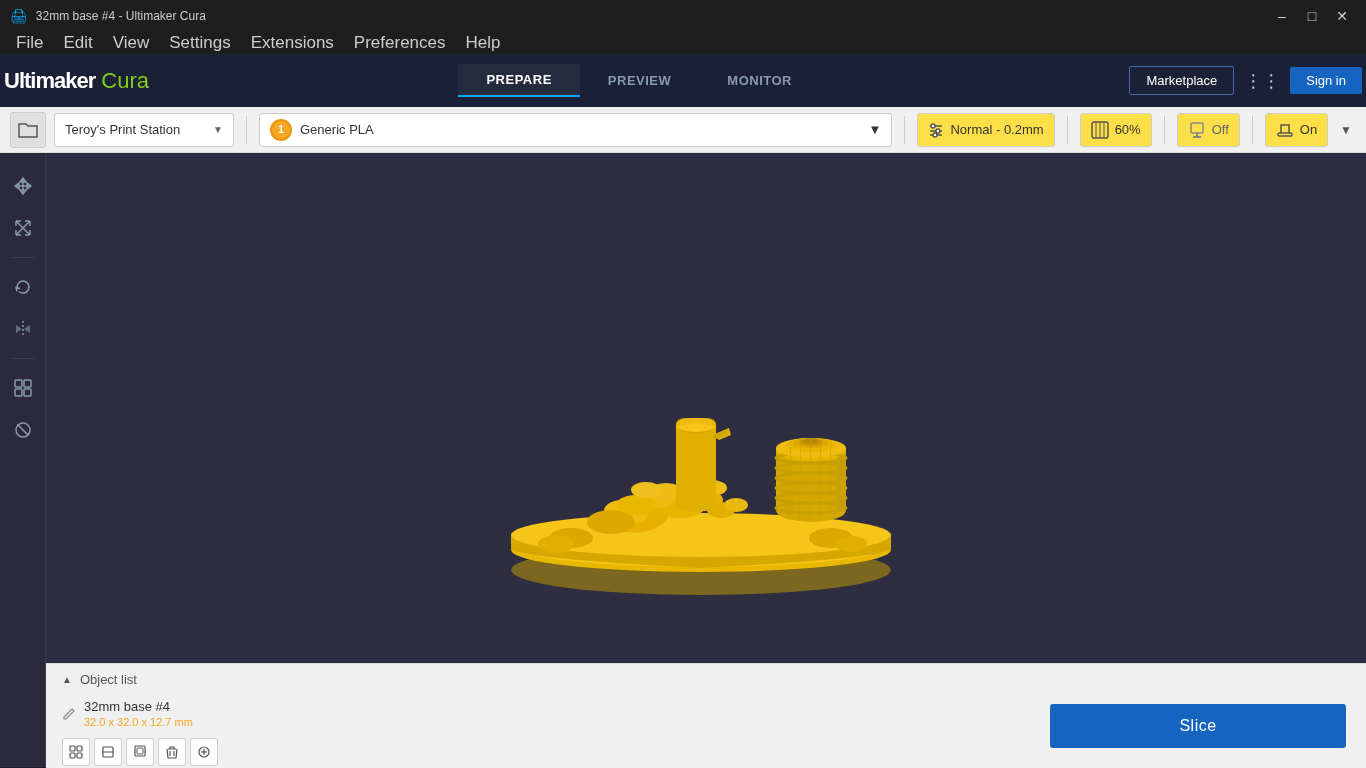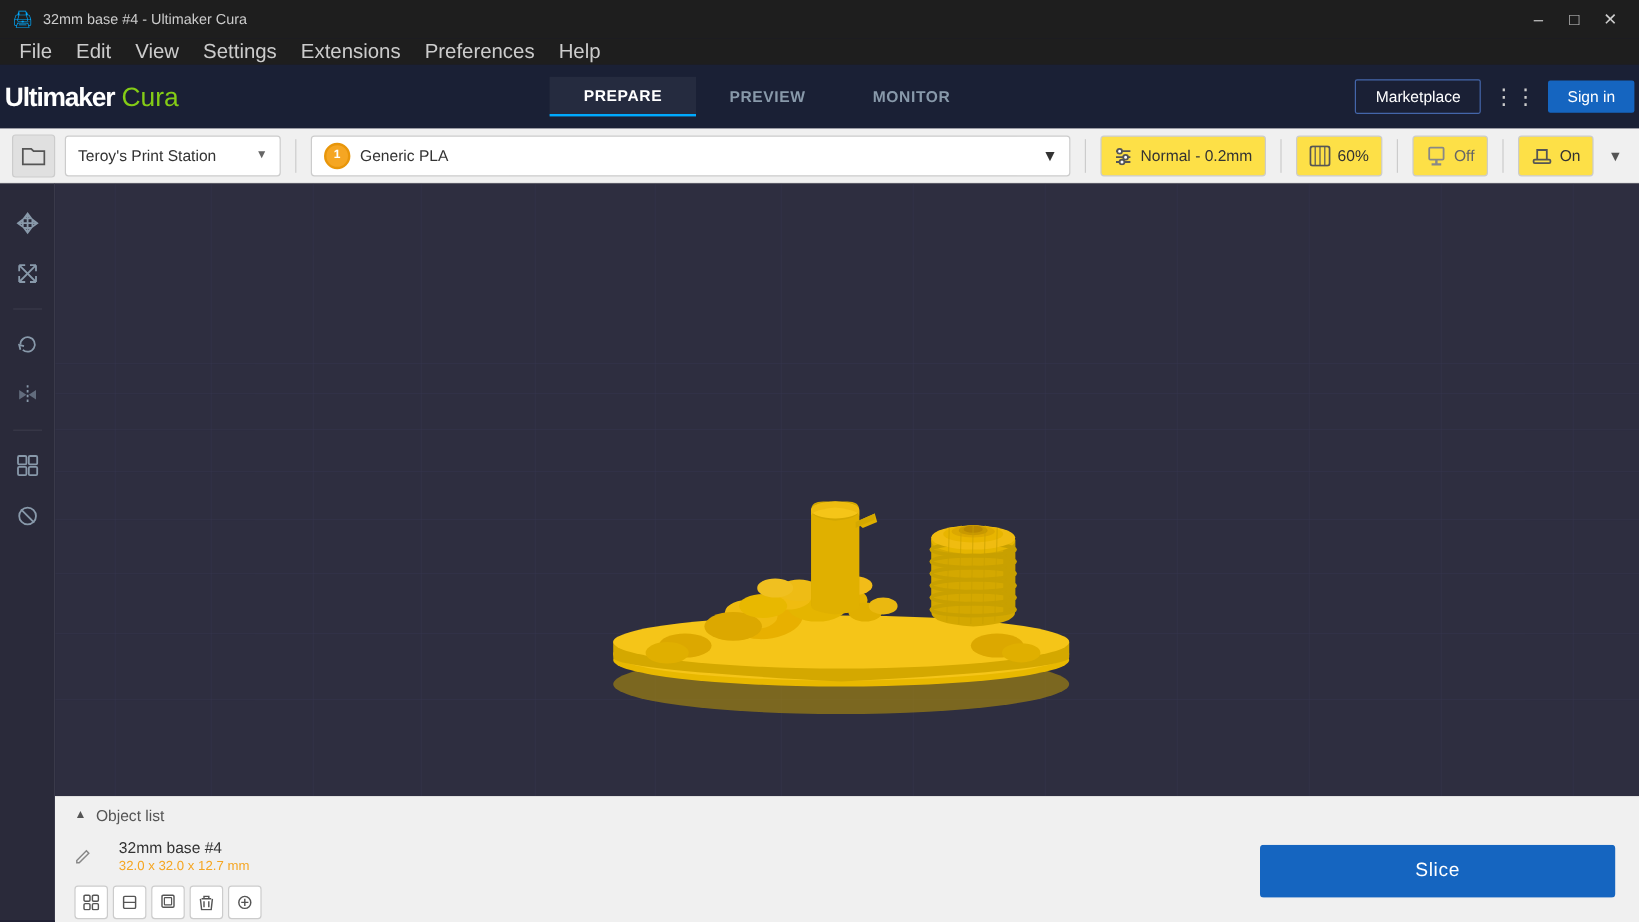--- a/index.html
+++ b/index.html
@@ -235,21 +235,21 @@
       gap: 8px;
       font-size: 13px;
       color: #555;
       margin-bottom: 8px;
       cursor: pointer;
     }
     #object-list-header .chevron { font-size: 10px; }
     .object-item {
       display: flex;
       align-items: center;
-      gap: 23px;
+      gap: 8px;
       padding: 4px 0;
     }
     .object-actions { display: flex; gap: 4px; margin-top: 6px; }
     .obj-action-btn {
       width: 28px; height: 28px;
       background: white;
       border: 1px solid #ccc;
       border-radius: 3px;
       display: flex; align-items: center; justify-content: center;
       cursor: pointer;

